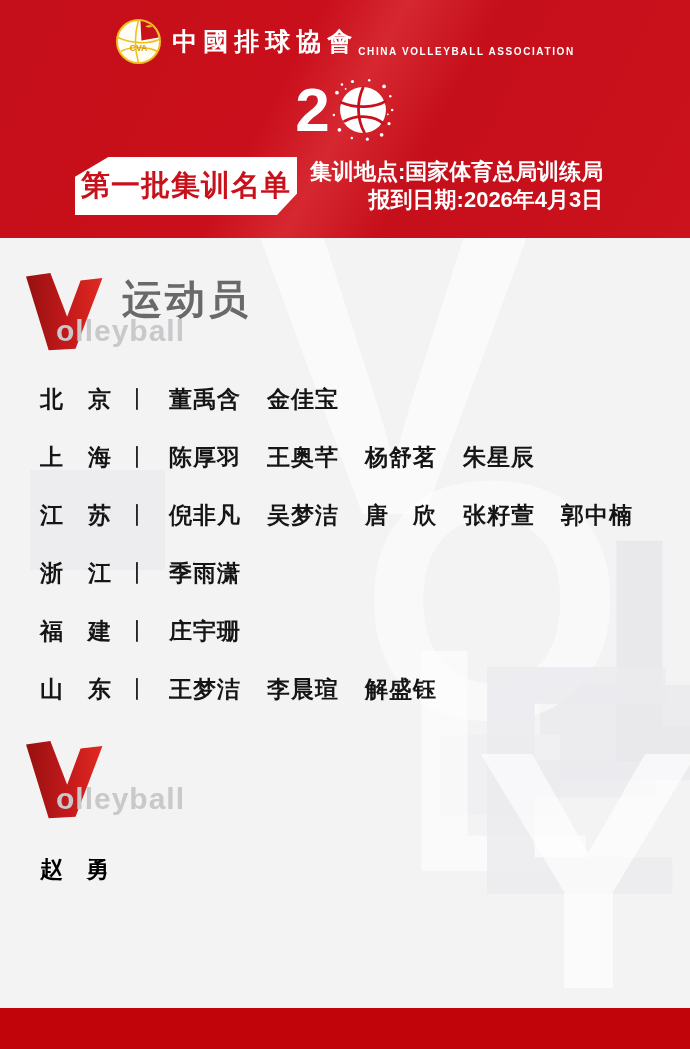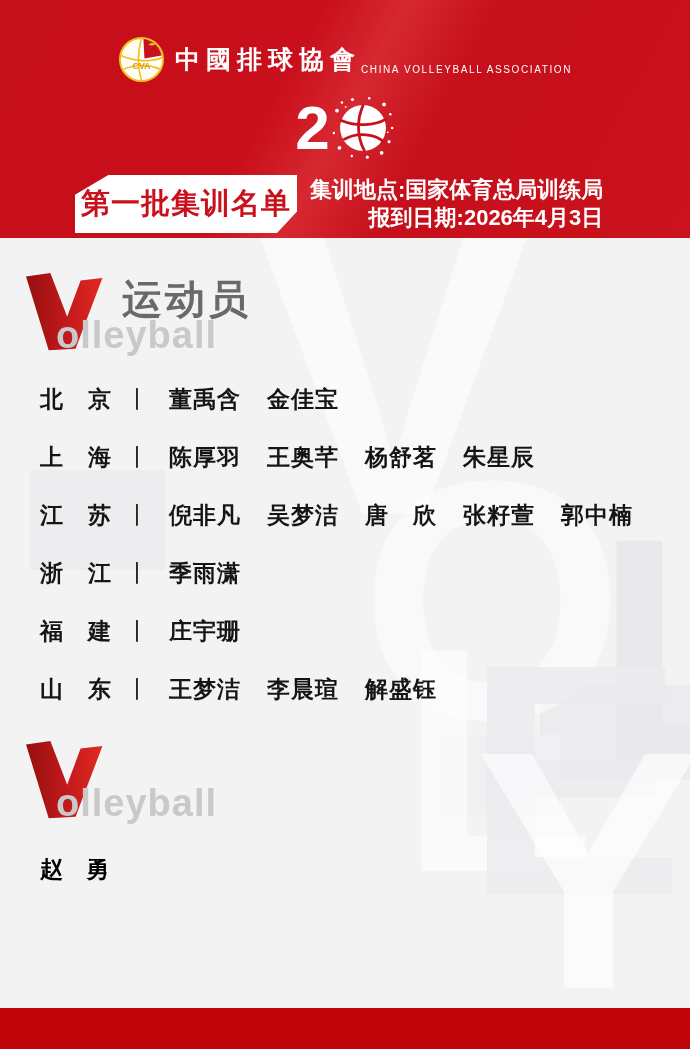--- a/index.html
+++ b/index.html
@@ -7,39 +7,39 @@
   .poster{position:relative;width:690px;height:1049px;margin:0 auto;background:#f3f3f4;overflow:hidden;}
 
   
   .wm{position:absolute;inset:0;z-index:0;pointer-events:none;}
   .wm-letter{position:absolute;font-weight:800;line-height:1;letter-spacing:-10px;}
   .wm-rect{position:absolute;}
 
   
   .hdr{position:relative;z-index:2;height:238px;
        background:linear-gradient(118deg,#c50f1a 0%,#c90f1b 40%,#d62831 50%,#c50f1a 62%,#cb121d 100%);}
-  .logo-row{display:flex;justify-content:center;align-items:center;padding-top:36px;gap:10px;}
+  .logo-row{display:flex;justify-content:center;align-items:center;padding-top:18px;gap:10px;}
   .logo-text{display:flex;flex-direction:row;align-items:center;}
   .org-cn{color:#fff;font-size:25px;font-weight:700;letter-spacing:6px;line-height:1.1;white-space:nowrap;}
-  .org-en{color:#fff;font-size:10px;font-weight:400;letter-spacing:1.6px;margin-top:19px;white-space:nowrap;}
+  .org-en{color:#fff;font-size:10px;font-weight:700;letter-spacing:1.6px;margin-top:19px;white-space:nowrap;}
   .title-row{display:flex;justify-content:center;align-items:center;margin-top:8px;height:74px;}
   .title-txt{color:#fff;font-size:62px;font-weight:800;letter-spacing:1px;line-height:1;white-space:nowrap;}
   .title-ball{width:62px;height:62px;margin:0 1px;}
   .badge-row{display:flex;align-items:center;margin:10px 0 0 75px;}
   .badge{background:#fff;width:222px;height:58px;display:flex;align-items:center;justify-content:center;
          clip-path:polygon(15% 0,100% 0,100% 63%,91% 100%,0 100%,0 34%);}
   .badge-label{color:#c9111c;font-size:29px;font-weight:800;letter-spacing:1px;white-space:nowrap;}
   .hdr-info{margin-left:13px;display:flex;flex-direction:column;justify-content:center;}
   .info-line{color:#fff;font-size:22px;font-weight:700;line-height:28px;white-space:nowrap;text-align:right;}
 
   
   .sec-hdr{position:relative;z-index:1;height:92px;margin-top:26px;text-align:center;}
   .v-icon{position:absolute;left:26px;top:2px;}
   .sec-title{position:absolute;left:122px;top:8px;font-size:40px;font-weight:700;color:#696969;letter-spacing:3px;}
-  .sec-wm{position:absolute;left:56px;top:50px;font-size:38px;font-weight:600;color:#c9c9cc;letter-spacing:1px;}
+  .sec-wm{position:absolute;left:56px;top:50px;font-size:30px;font-weight:600;color:#c9c9cc;letter-spacing:1px;}
 
   
   .rows{position:relative;z-index:1;margin:28px 0 0 40px;}
   .row{font-size:23px;color:#151515;font-weight:600;height:25px;margin-bottom:33px;white-space:nowrap;}
   .group{letter-spacing:1px;}
   .sep{margin:0 20px 0 14px;font-weight:400;}
   .name{margin-right:26px;letter-spacing:1px;font-family:Liberation Mono, monospace;}
   .coach-row{position:relative;z-index:1;margin:30px 12px 0 40px;font-size:23px;color:#000000;font-weight:600;}
 
   

